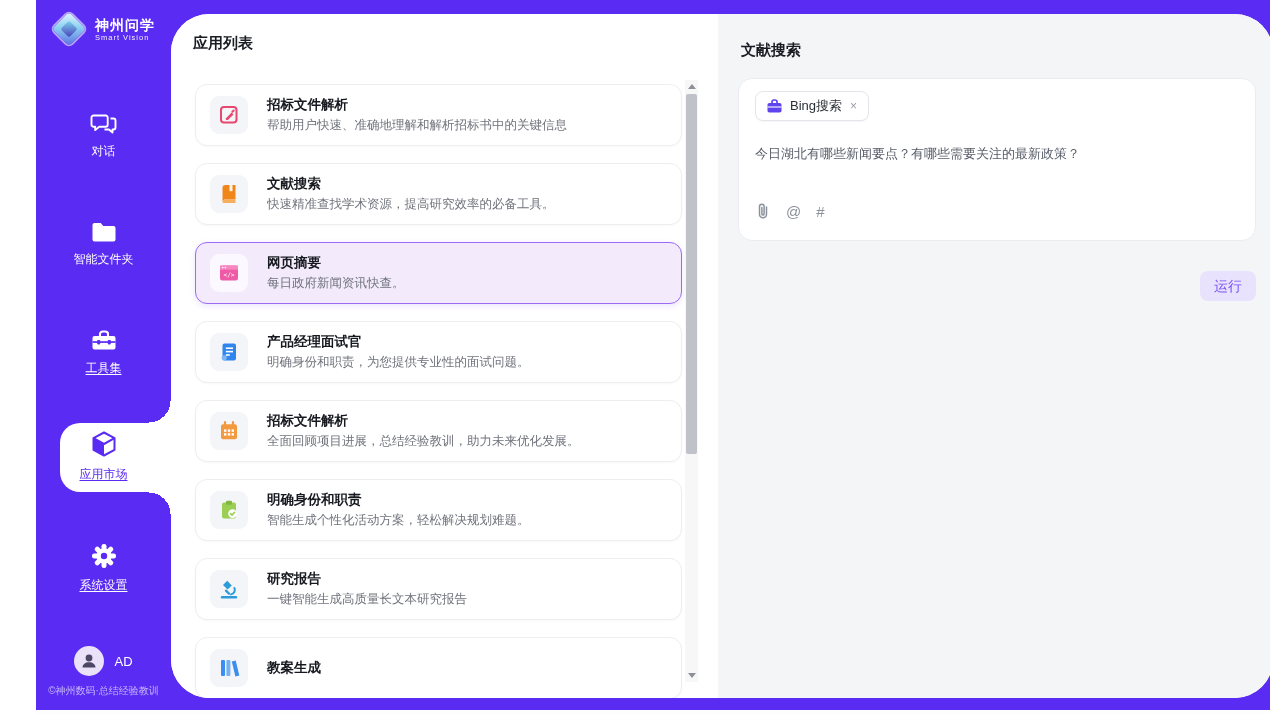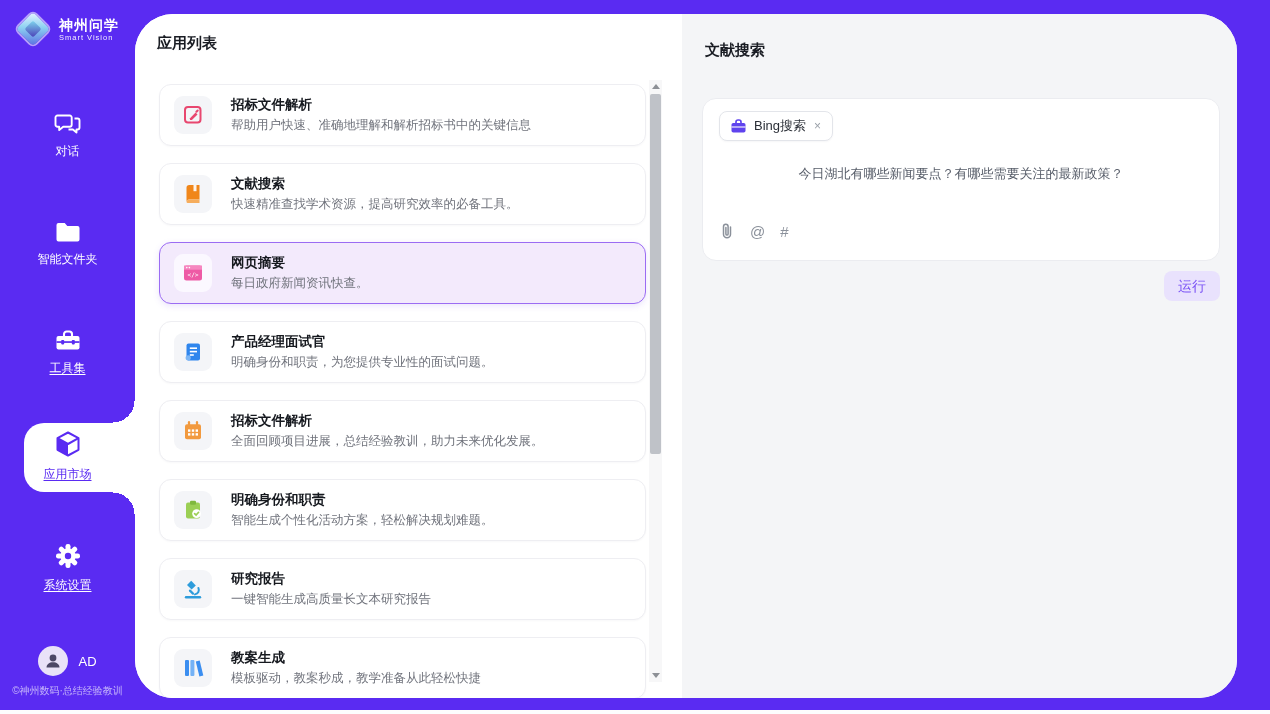--- a/index.html
+++ b/index.html
@@ -1,17 +1,17 @@
 <!DOCTYPE html>
 <html><head>
 <meta charset="utf-8">
 <style>
   * { margin:0; padding:0; box-sizing:border-box; }
   html,body { width:1270px; height:714px; background:#ffffff; font-family:"Liberation Sans","DejaVu Sans",sans-serif; overflow:hidden; }
-  .stage { position:relative; width:1080px; height:714px; background:#ffffff; }
+  .stage { position:relative; width:1080px; height:714px; background:#ffffff;margin-left:36px; }
 
   
   .frame { position:absolute; left:0; top:0; width:1270px; height:710px; background:#5a2bf2; }
 
   
   .sidebar { position:absolute; left:0; top:0; width:135px; height:710px; color:#fff; }
   .logo { position:absolute; left:16px; top:12px; display:flex; align-items:center; gap:9px; }
   .logo-diamond { position:relative; width:34px; height:34px; }
   .logo-diamond .outer { position:absolute; left:5px; top:5px; width:24px; height:24px; transform:rotate(45deg);
      background:linear-gradient(135deg,#eaf4ff 0%,#8ed2f2 45%,#5a6fe0 100%); border-radius:4px; box-shadow:0 0 0 2px rgba(255,255,255,.55); }
@@ -60,21 +60,21 @@
   .scrollbar { position:absolute; left:514px; top:66px; width:13px; height:602px; background:#f7f7f8; }
   .sb-btn { position:absolute; left:0; width:13px; height:13px; display:flex; align-items:center; justify-content:center; cursor:pointer; }
   .sb-up { top:0; } .sb-down { bottom:0; }
   .tri-up { width:0; height:0; border-left:4px solid transparent; border-right:4px solid transparent; border-bottom:5px solid #8d9096; }
   .tri-down { width:0; height:0; border-left:4px solid transparent; border-right:4px solid transparent; border-top:5px solid #8d9096; }
   .sb-thumb { position:absolute; left:1px; top:14px; width:11px; height:360px; background:#bfc2c8; border-radius:2px; cursor:grab; }
 
   
   .detail-panel { position:absolute; left:547px; top:0; width:555px; height:684px; background:#f4f5f7; }
   .detail-title { position:absolute; left:23px; top:27px; }
-  .detail-card { position:absolute; left:20px; top:84px; width:518px; height:163px; background:#fff; border:1px solid #ebecf0; border-radius:14px;text-align:center; }
+  .detail-card { position:absolute; left:20px; top:64px; width:518px; height:163px; background:#fff; border:1px solid #ebecf0; border-radius:14px; }
   .chip { position:absolute; left:16px; top:12px; display:inline-flex; align-items:center; gap:7px; height:30px;
      padding:0 10px; background:#fff; border:1px solid #e3e5ea; border-radius:8px; cursor:pointer; box-shadow:0 1px 2px rgba(30,34,50,.04); }
   .chip-label { font-size:13px; color:#2b2f37; }
   .chip-close { font-size:12px; color:#9aa0a8; cursor:pointer; padding:0 1px; }
   .query-text { position:absolute; left:16px; top:66px; right:16px; font-size:13px; color:#565c68; line-height:18px; cursor:text; }
   .composer-row { position:absolute; left:16px; bottom:20px; display:flex; align-items:center; gap:15px; color:#8b919b; }
   .composer-row .glyph { font-size:15px; color:#8b919b; cursor:pointer; }
   .run-btn { position:absolute; right:17px; top:257px; height:30px; padding:0 14px; line-height:30px;
      background:#e9e2fd; color:#7a52f5; font-size:14px; border-radius:8px; cursor:pointer; }
 
@@ -299,21 +299,20 @@
         <div class="app-card">
           <span class="tile">
             <svg width="22" height="22" viewBox="0 0 22 22">
               <rect x="3" y="3" width="4" height="16" rx="1" fill="#3b8ef0"></rect>
               <rect x="8.4" y="3" width="4" height="16" rx="1" fill="#74b2f6"></rect>
               <path d="M13.8 4.6l3.9-1 3.6 14.8-3.9 1z" fill="#3b8ef0"></path>
             </svg>
           </span>
           <span class="card-text">
             <span class="card-title">教案生成</span>
-            <span class="card-desc">模板驱动，教案秒成，教学准备从此轻松快捷</span>
           </span>
         </div>
       </div>
 
       <div class="scrollbar">
         <div class="sb-btn sb-up">
             <div class="tri-up"></div>
           </div>
         <div class="sb-thumb"></div>
         <div class="sb-btn sb-down">

